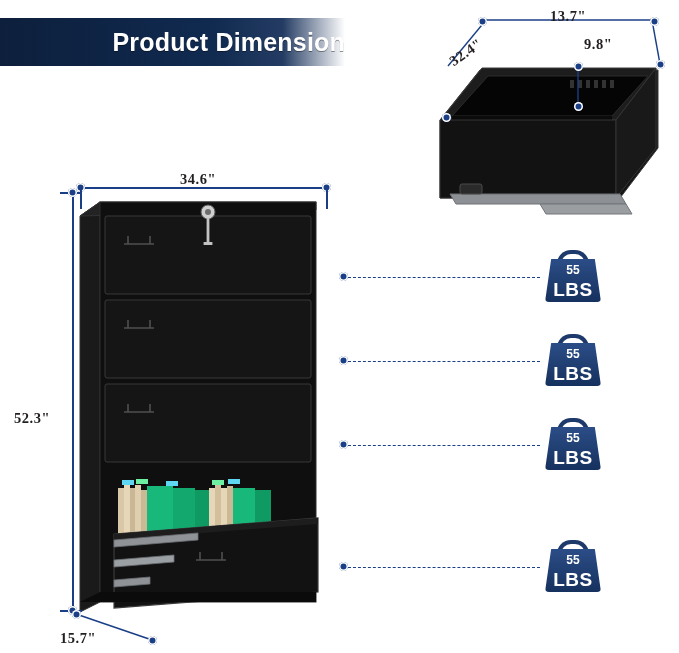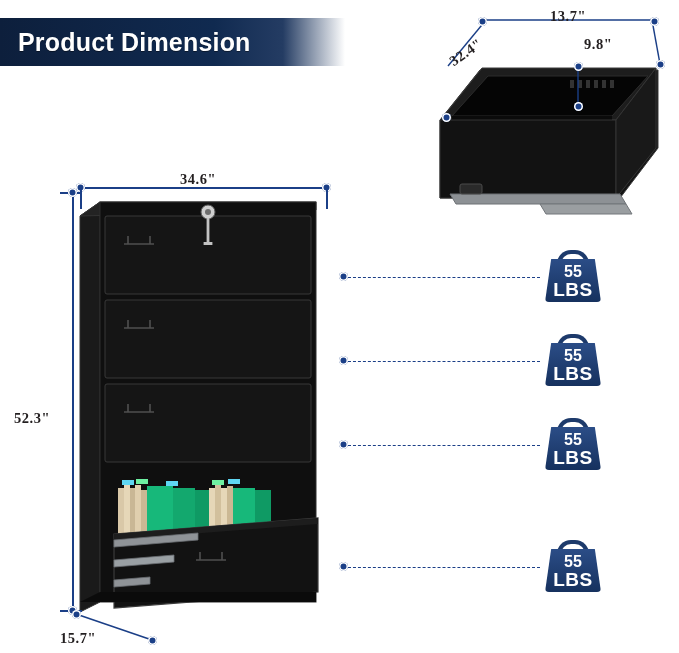--- a/index.html
+++ b/index.html
@@ -9,21 +9,21 @@
     font-family:"Liberation Sans", sans-serif;
     position:relative;
     overflow:hidden;
   }
   .root{position:absolute;inset:0;}
 
   
   .title-banner{
     position:absolute;left:0;top:18px;width:345px;height:48px;
     background:linear-gradient(90deg,#0d1f3c 0%,#102a50 62%,#243c63 82%,rgba(255,255,255,0) 100%);
-    display:flex;align-items:center;
+    display:flex;align-items:center;justify-content:flex-end;
   }
   .title-banner .txt{
     color:#ffffff;font-size:25px;font-weight:bold;letter-spacing:.2px;
     margin-left:18px;text-shadow:0 1px 0 rgba(0,0,0,.4);
   }
 
   
   .dot{position:absolute;width:9px;height:9px;border-radius:50%;
        background:#1b3f87;box-shadow:0 0 0 1.5px #ffffff inset;}
   .dim-label{position:absolute;color:#231f20;font-size:14.5px;font-weight:bold;
@@ -45,21 +45,21 @@
   .badge{position:absolute;width:56px;height:52px;}
   .badge .shape{position:absolute;left:0;top:9px;width:56px;height:43px;
      background:linear-gradient(180deg,#2b4d87 0%,#16315e 100%);
      clip-path:polygon(11% 0,89% 0,100% 100%,0 100%);
      border-radius:4px;}
   .badge .handle-arc{position:absolute;left:50%;top:0px;transform:translateX(-50%);
      width:24px;height:16px;border:4px solid #1d3a6b;border-bottom:none;
      border-radius:14px 14px 0 0;background:transparent;}
   .badge .t1,.badge .t2{position:absolute;left:0;width:100%;text-align:center;
      color:#ffffff;font-weight:bold;}
-  .badge .t1{top:13px;font-size:16px;}
+  .badge .t1{top:13px;font-size:12px;}
   .badge .t2{top:29px;font-size:19px;letter-spacing:.5px;}
 </style>
 </head>
 <body>
 
 <div class="root">
 
   <div class="title-banner">
     <div class="txt">Product Dimension</div>
   </div>

